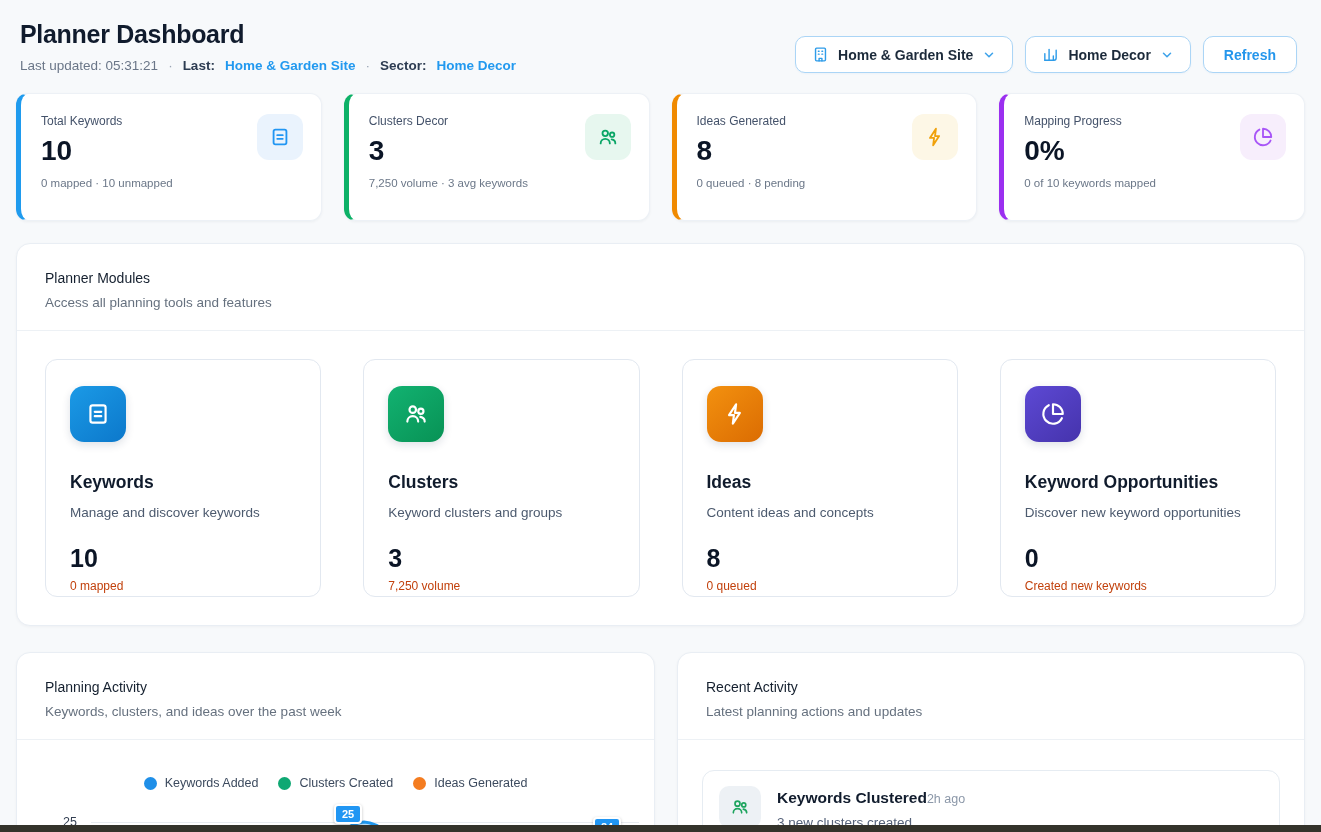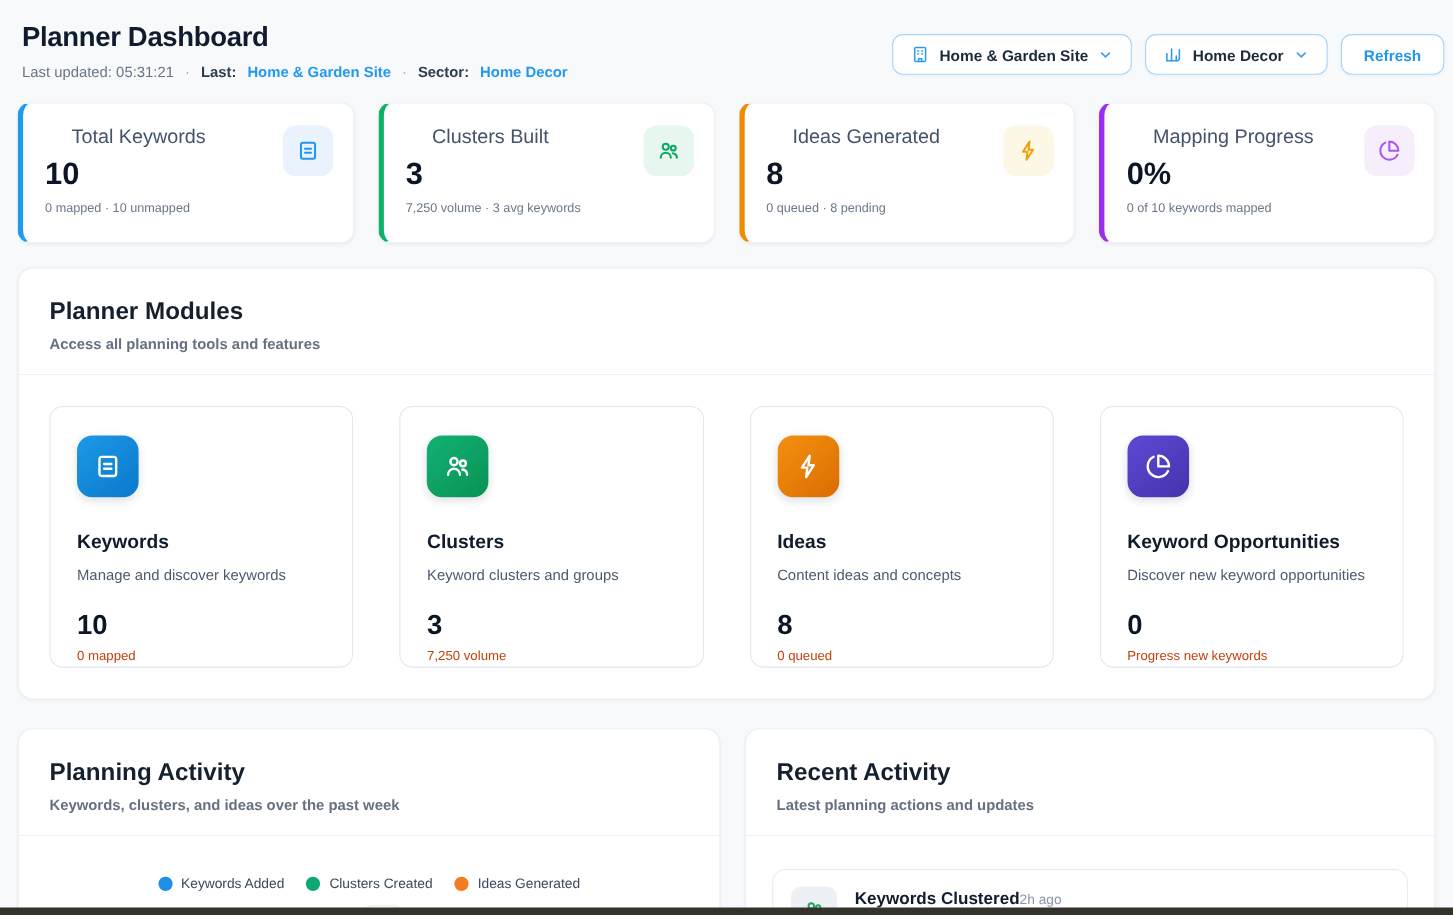--- a/index.html
+++ b/index.html
@@ -6,21 +6,21 @@
   html,body { width:1321px; height:832px; overflow:hidden; }
   body {
     font-family:"Liberation Sans", sans-serif;
     background:#f7f9fb;
     color:#131c2e;
     position:relative;
   }
   svg { display:block; }
 
   
-  .header { display:flex; justify-content:space-between; align-items:center; padding:20px 8px 0 20px; }
+  .header { display:flex; justify-content:space-between; align-items:flex-end; padding:20px 24px 0 20px; }
   .page-title { font-size:25px; font-weight:800; letter-spacing:-0.3px; color:#101b2d; }
   .meta-row { display:flex; align-items:center; gap:10px; margin-top:9px; font-size:13.5px; color:#6a7688; }
   .meta-strong { color:#2d3c52; font-weight:700; }
   .meta-link { color:#2299ef; font-weight:700; text-decoration:none; cursor:pointer; }
   .meta-dot { color:#9aa5b4; }
 
   .header-actions { display:flex; gap:12px; margin-top:6px; }
   .btn {
     display:inline-flex; align-items:center; gap:9px;
     background:#fff; border:1.5px solid #abd5f6; border-radius:10px;
@@ -35,40 +35,40 @@
   
   .stats-row { display:grid; grid-template-columns:repeat(4,1fr); gap:22px; margin:20px 16px 0; }
   .stat-card {
     position:relative; background:#fff; border:1px solid #edf1f6; border-radius:12px;
     padding:20px 20px 16px; height:128px; box-shadow:0 1px 3px rgba(15,30,60,.05);
   }
   .stat-card.acc-blue   { border-left:5px solid #1f9bee; }
   .stat-card.acc-green  { border-left:5px solid #0db167; }
   .stat-card.acc-orange { border-left:5px solid #f08a00; }
   .stat-card.acc-purple { border-left:5px solid #9b2ff0; }
-  .stat-label { font-size:18px; color:#44526a;margin-left:24px; }
+  .stat-label { font-size:12px; color:#44526a; }
   .stat-value { font-size:28px; font-weight:800; color:#0b1526; margin-top:7px; }
   .stat-sub   { font-size:11.5px; color:#6b7788; margin-top:10px; }
   .stat-chip {
     position:absolute; top:20px; right:18px; width:46px; height:46px; border-radius:12px;
     display:flex; align-items:center; justify-content:center;
   }
   .chip-blue   { background:#eaf3fd; color:#2196f3; }
   .chip-green  { background:#e7f7ef; color:#0aa666; }
   .chip-cream  { background:#fdf7e6; color:#f0a10a; }
   .chip-lilac  { background:#f7eefc; color:#a855f7; }
 
   
   .panel {
     margin:22px 16px 0; background:#fff; border:1px solid #e9eef4; border-radius:14px;
     box-shadow:0 1px 3px rgba(15,30,60,.04);
   }
   .panel-header { padding:26px 28px 20px; }
-  .panel-title { font-size:22px; font-weight:700; color:#15202f; }
-  .panel-sub { margin-top:9px; font-size:13.5px; color:#66717f;font-weight:bold; }
+  .panel-title { font-size:14px; font-weight:400; color:#15202f; }
+  .panel-sub { margin-top:9px; font-size:13.5px; color:#66717f; }
   .panel-divider { border-top:1px solid #edf1f5; }
 
   
   .modules-body { padding:28px; }
   .modules-grid { display:grid; grid-template-columns:repeat(4,1fr); gap:42px; }
   .module-card { border:1px solid #e2e8f0; border-radius:12px; padding:26px 24px; height:238px; cursor:pointer; background:#fff; }
   .module-icon { width:56px; height:56px; border-radius:14px; display:flex; align-items:center; justify-content:center; color:#fff;
                  box-shadow:0 3px 8px rgba(20,40,80,.14); }
   .mi-blue   { background:linear-gradient(140deg,#1b9ae6,#0c78cb); }
   .mi-green  { background:linear-gradient(140deg,#12b271,#089255); }
@@ -173,21 +173,21 @@
     <div class="stat-chip chip-blue">
       <svg width="22" height="22" viewBox="0 0 24 24" fill="none" stroke="currentColor" stroke-width="2" stroke-linecap="round" stroke-linejoin="round">
           <rect x="5" y="4" width="14" height="16" rx="2"></rect>
           <line x1="9" y1="10" x2="15" y2="10"></line>
           <line x1="9" y1="14" x2="15" y2="14"></line>
         </svg>
     </div>
   </div>
 
   <div class="stat-card acc-green">
-    <div class="stat-label">Clusters Built</div>
+    <div class="stat-label">Clusters Decor</div>
     <div class="stat-value">3</div>
     <div class="stat-sub">7,250 volume · 3 avg keywords</div>
     <div class="stat-chip chip-green">
       <svg width="22" height="22" viewBox="0 0 24 24" fill="none" stroke="currentColor" stroke-width="2" stroke-linecap="round" stroke-linejoin="round">
           <circle cx="9" cy="8" r="3"></circle>
           <path d="M4 19c0-2.8 2.2-5 5-5s5 2.2 5 5"></path>
           <circle cx="16.5" cy="9.5" r="2.4"></circle>
           <path d="M16 14.6c2.3.4 4 2.2 4 4.4"></path>
         </svg>
     </div>
@@ -270,21 +270,21 @@
       <div class="module-card">
         <div class="module-icon mi-indigo">
           <svg width="26" height="26" viewBox="0 0 24 24" fill="none" stroke="currentColor" stroke-width="2" stroke-linecap="round" stroke-linejoin="round">
               <path d="M20.2 15.9A9 9 0 1 1 8.1 3.9"></path>
               <path d="M21 12a9 9 0 0 0-9-9v9z"></path>
             </svg>
         </div>
         <div class="module-title">Keyword Opportunities</div>
         <div class="module-desc">Discover new keyword opportunities</div>
         <div class="module-value">0</div>
-        <div class="module-sub">Progress new keywords</div>
+        <div class="module-sub">Created new keywords</div>
       </div>
 
     </div>
   </div>
 </div>
 
 <div class="bottom-row">
 
   <div class="panel bottom-panel">
     <div class="panel-header">

